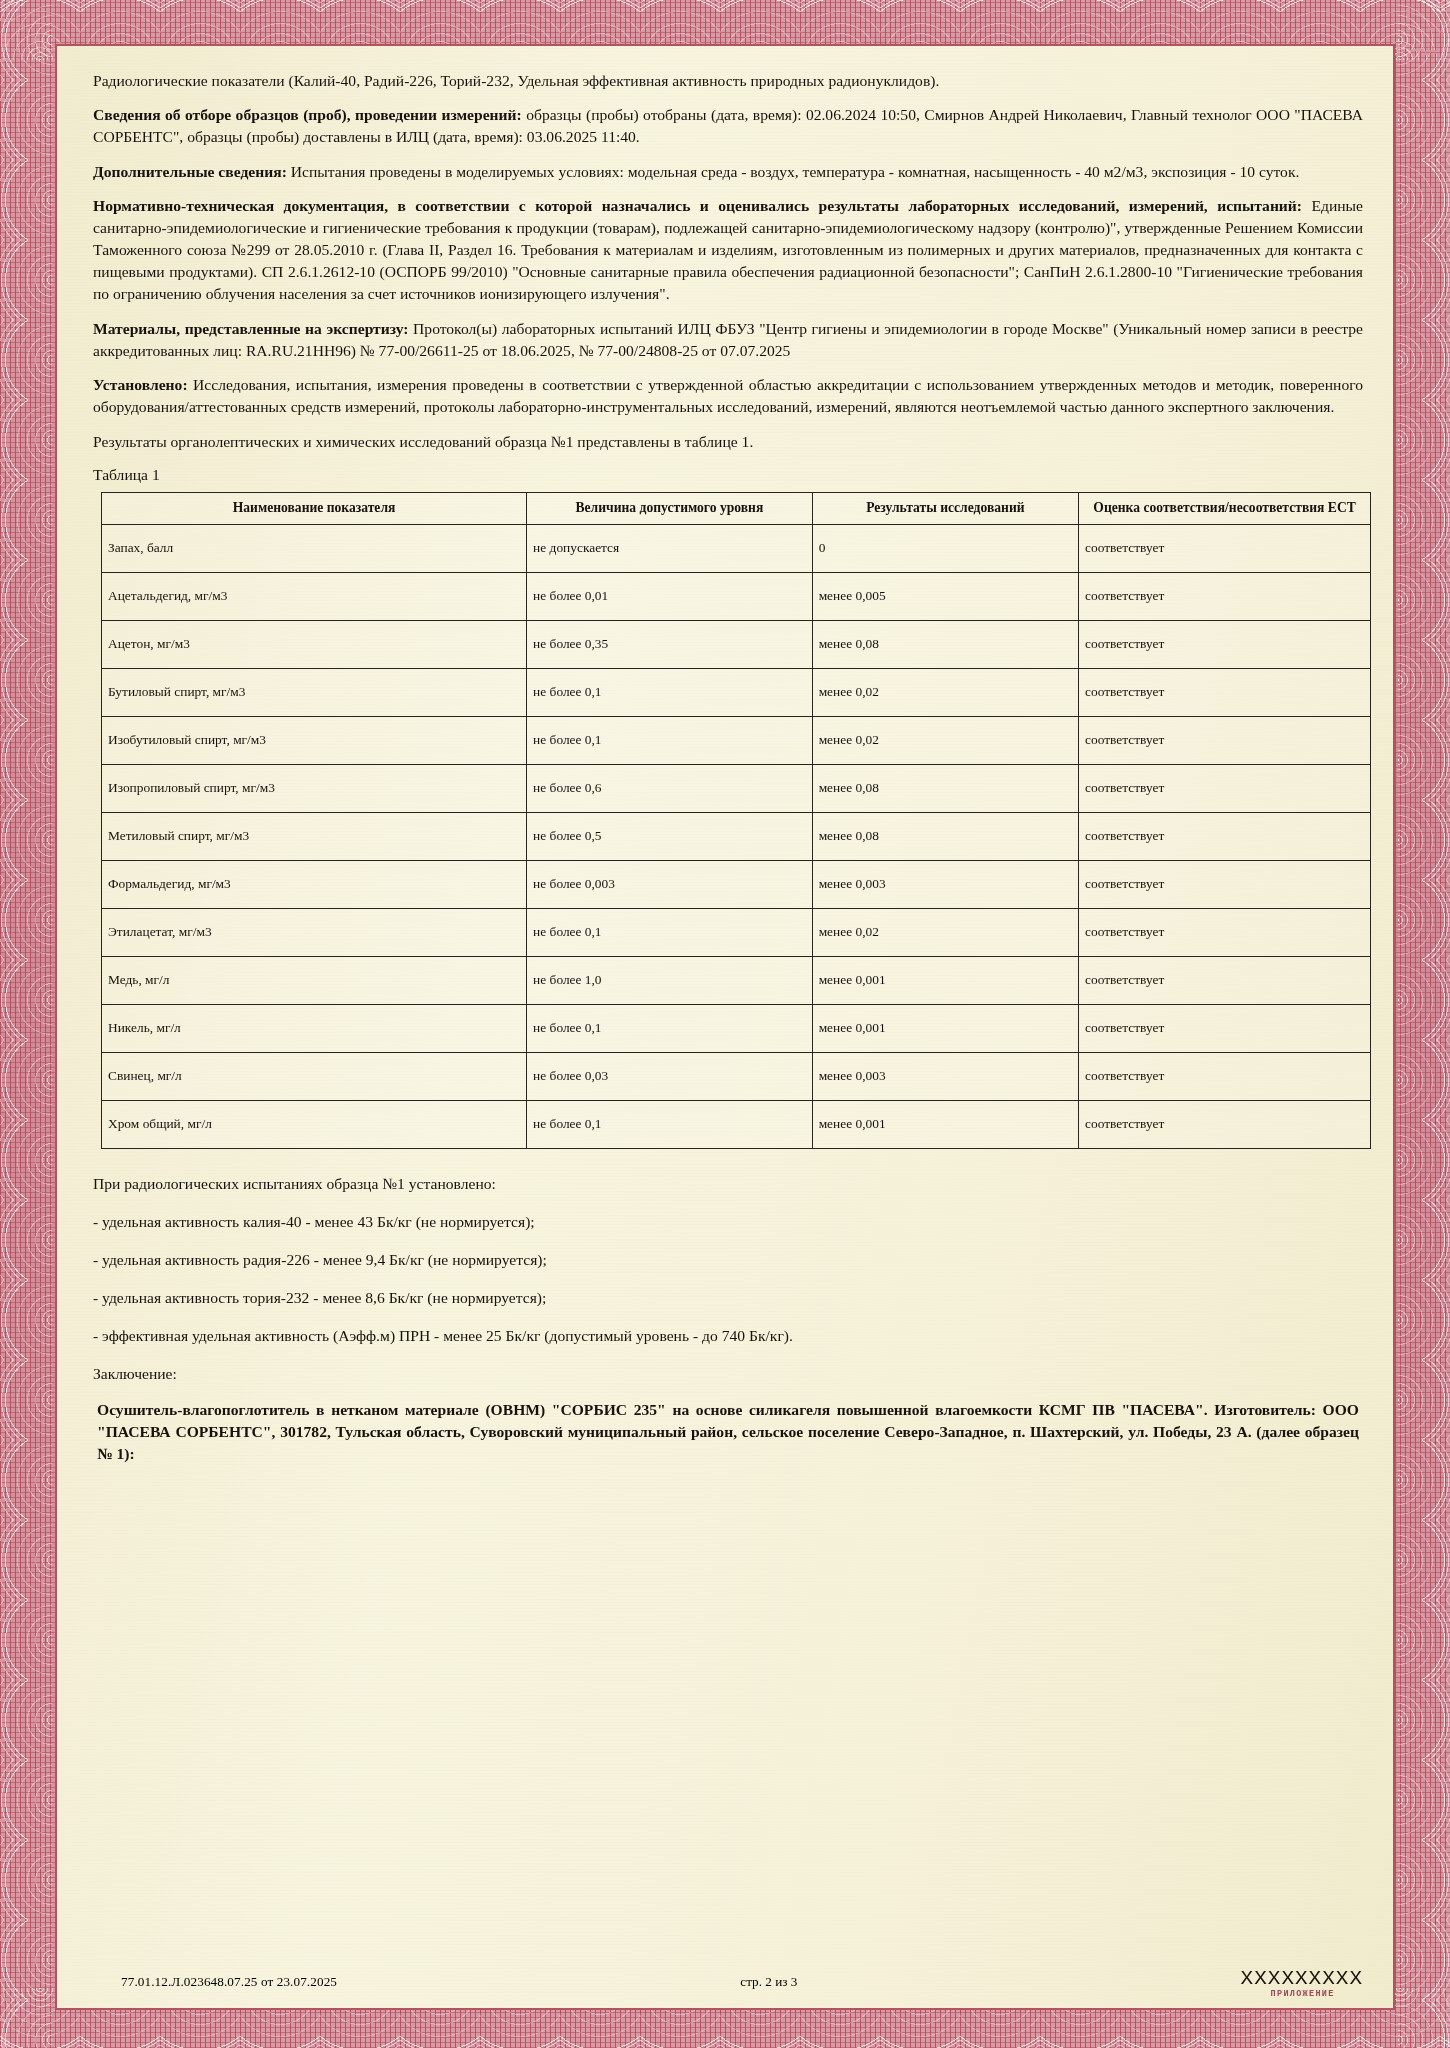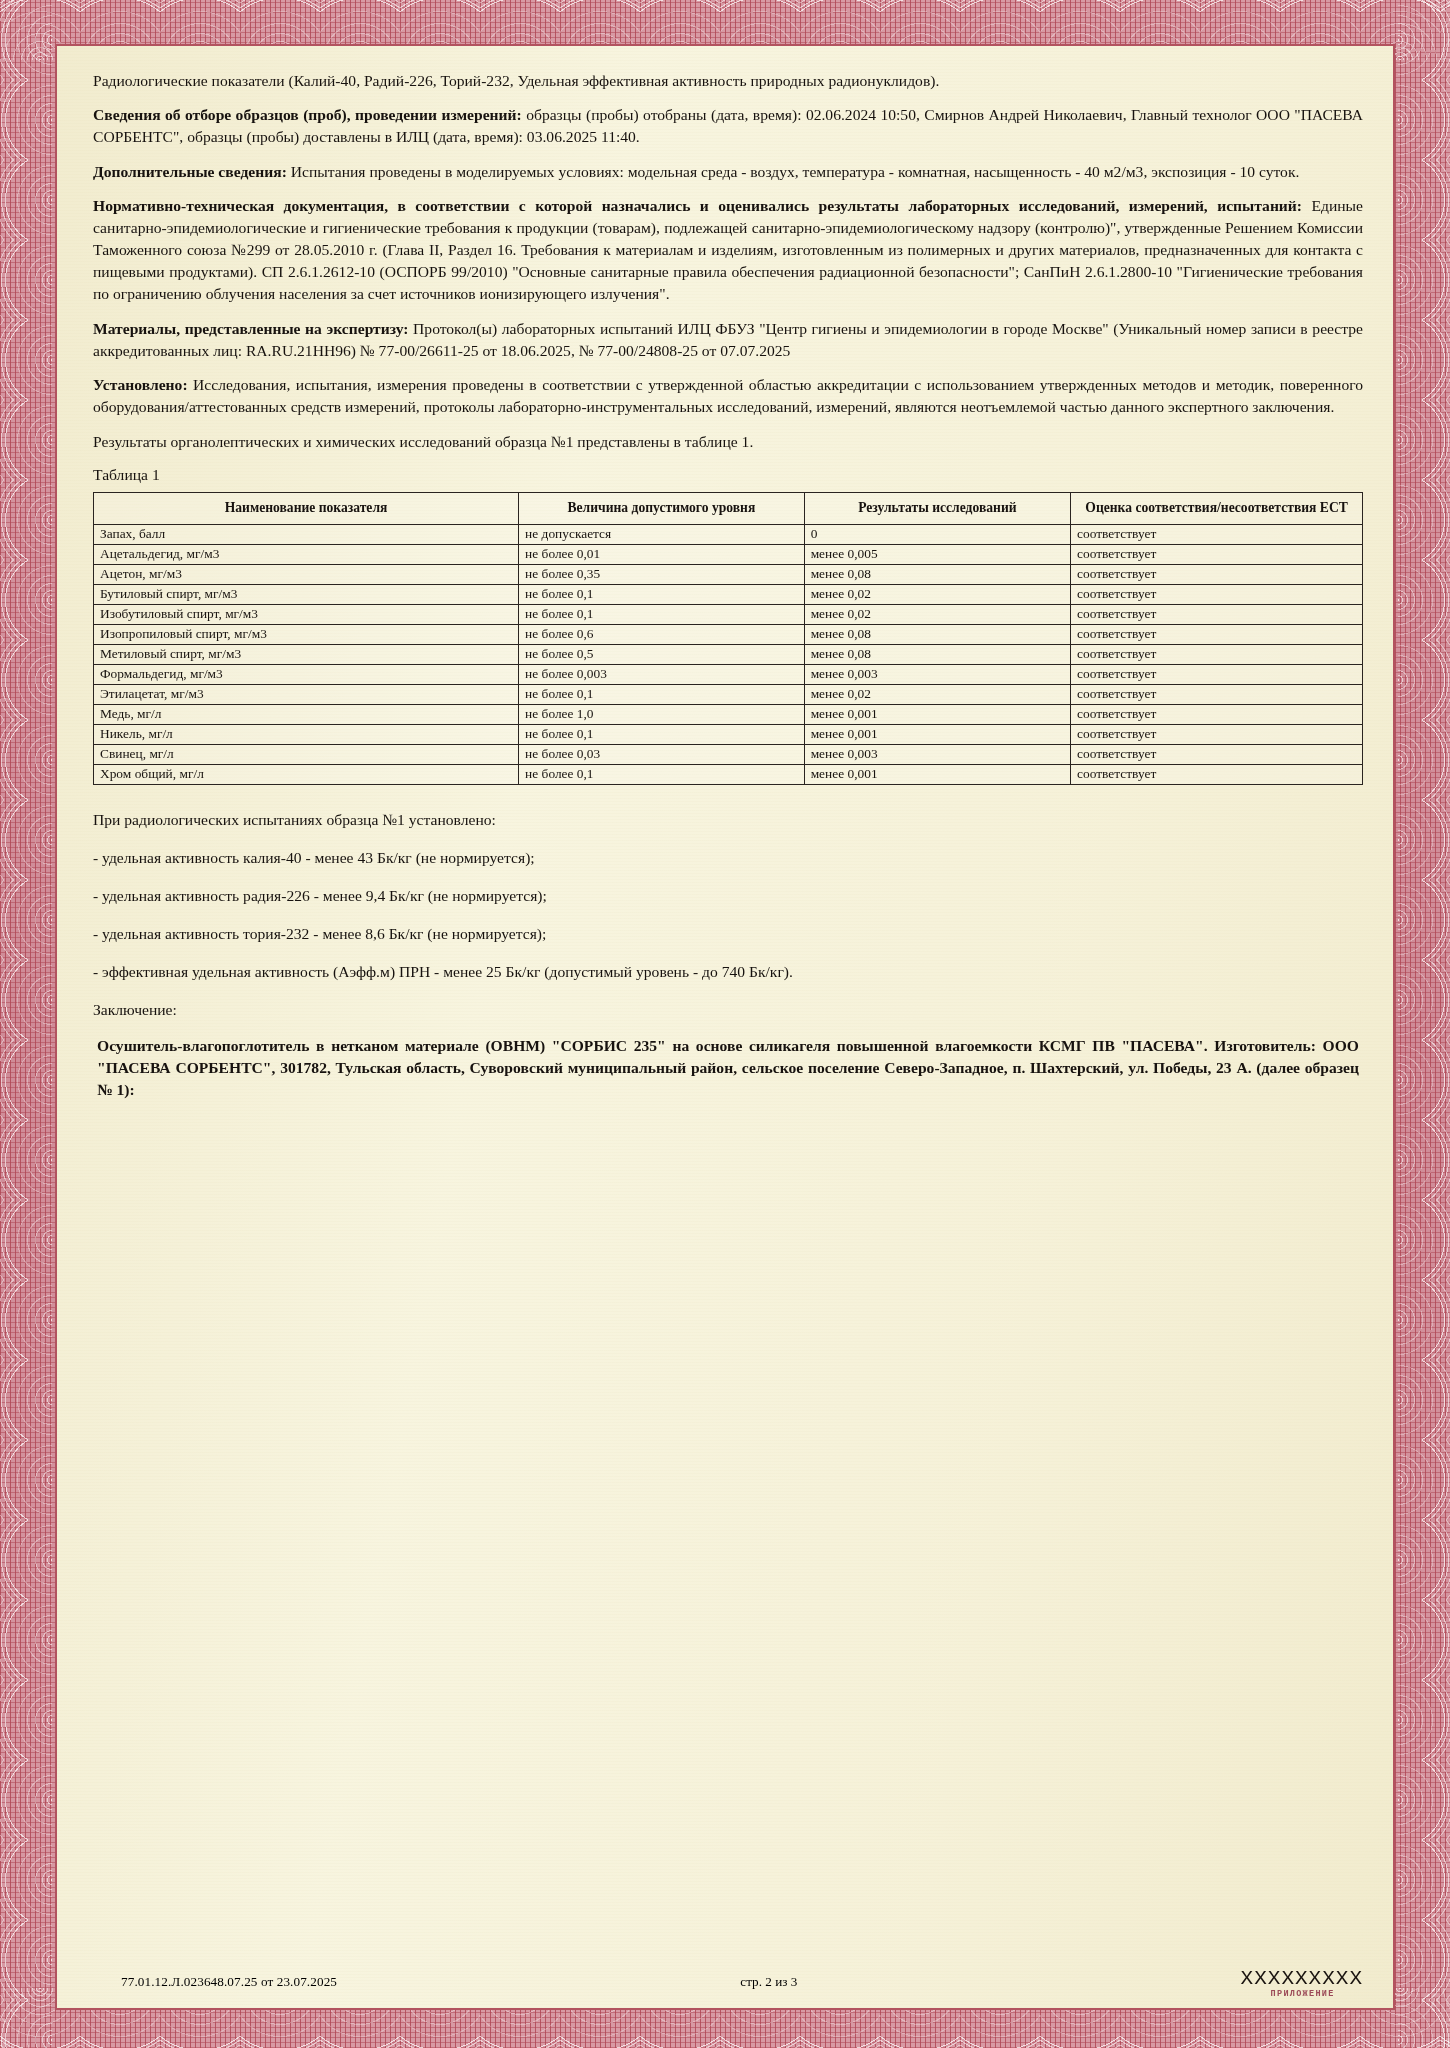--- a/index.html
+++ b/index.html
@@ -82,27 +82,27 @@
   }
   p{margin:0 0 12.5px 0;text-align:justify;text-justify:inter-word;}
   .b{font-weight:bold;}
   .tight{margin-bottom:11px;}
   .nojust{text-align:left;}
 
   
   .tbl-caption{margin:0 0 6px 0;font-size:15.6px;}
   table.results{
     width:100%;border-collapse:collapse;
-    margin:0 0 14px 0;
+    margin:0 0 14px 8px;
     font-size:13.4px;
     background:rgba(255,255,255,.16);
   }
   table.results th,table.results td{
     border:1.2px solid #2a2420;
-    padding:0 6px;
+    padding:14px 6px;
     vertical-align:middle;
   }
   table.results thead th{
     text-align:center;font-weight:bold;font-size:13.6px;
     padding:7px 5px;line-height:1.25;
   }
   table.results td{height:19px;line-height:1.2;}
   col.c1{width:33.5%}col.c2{width:22.5%}col.c3{width:21%}col.c4{width:23%}
 
   

